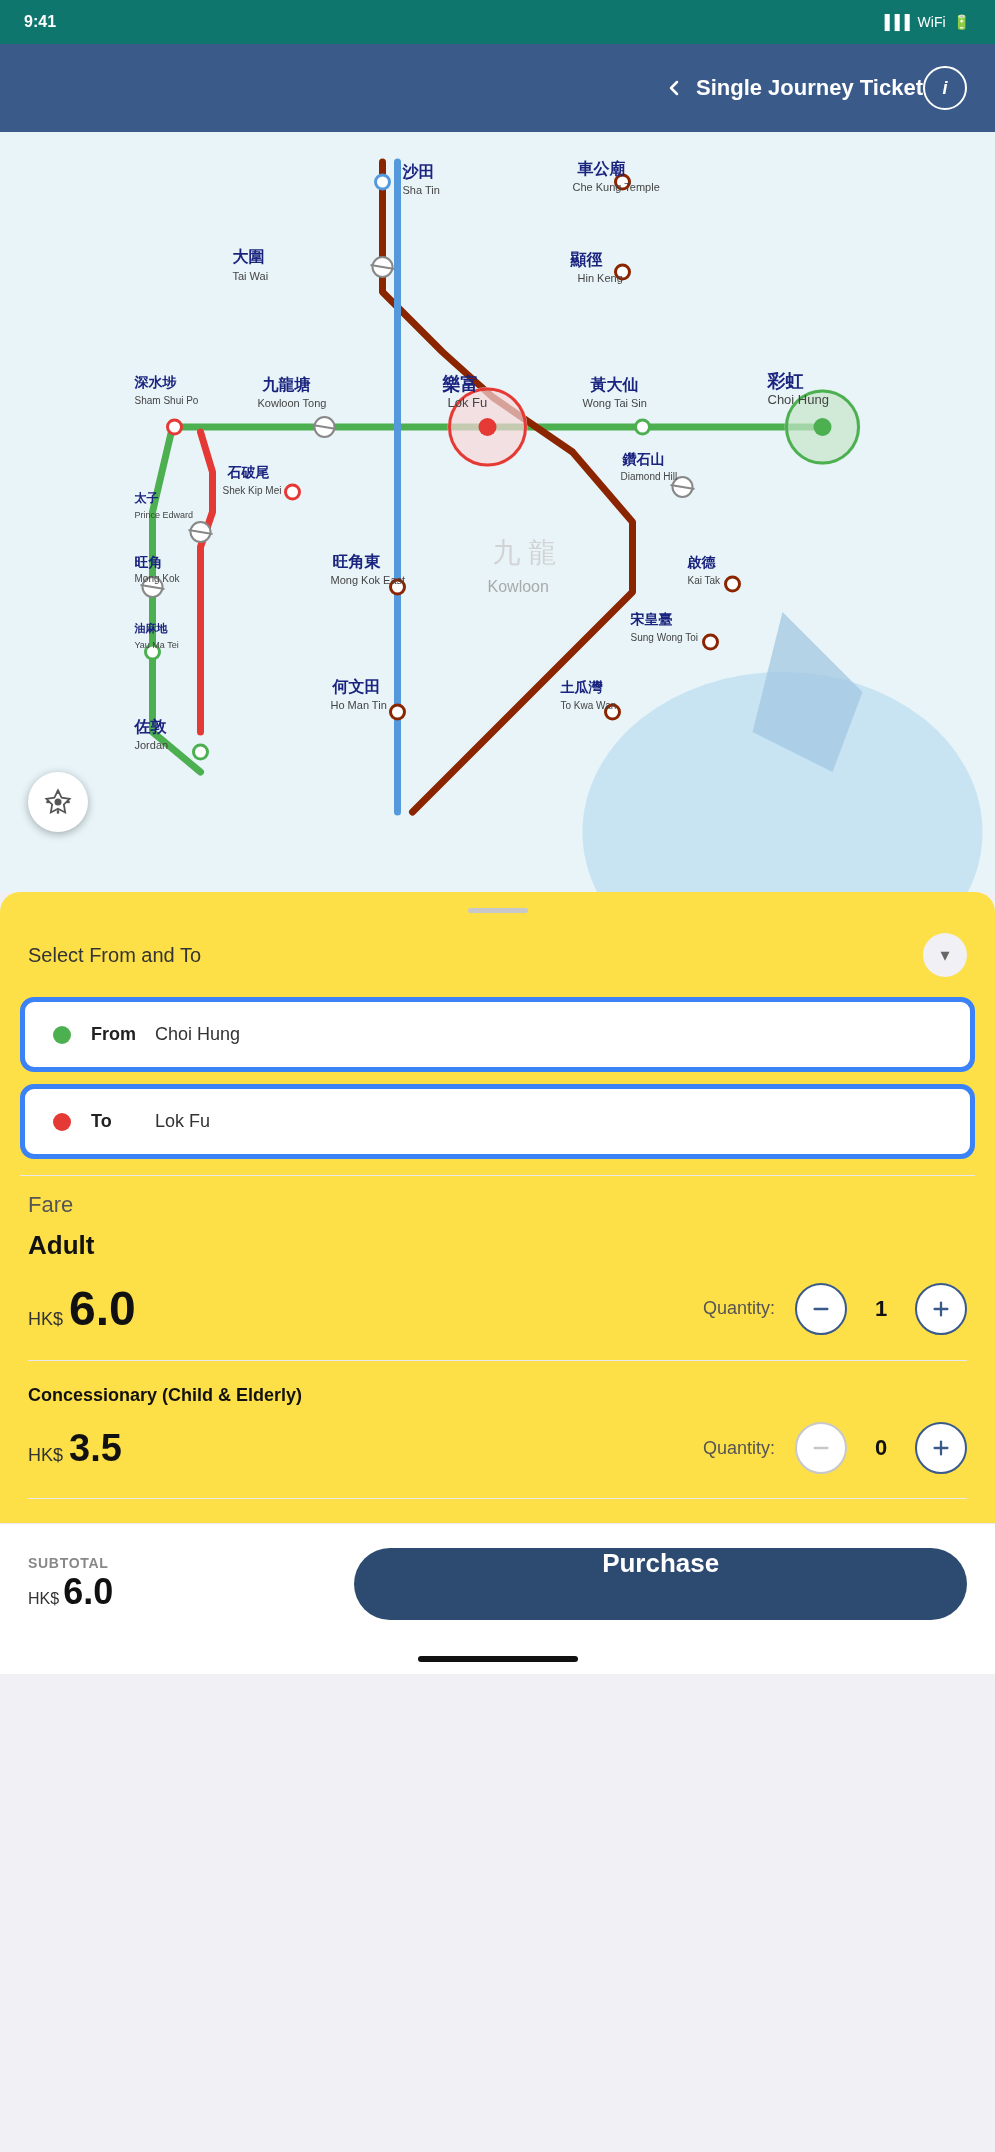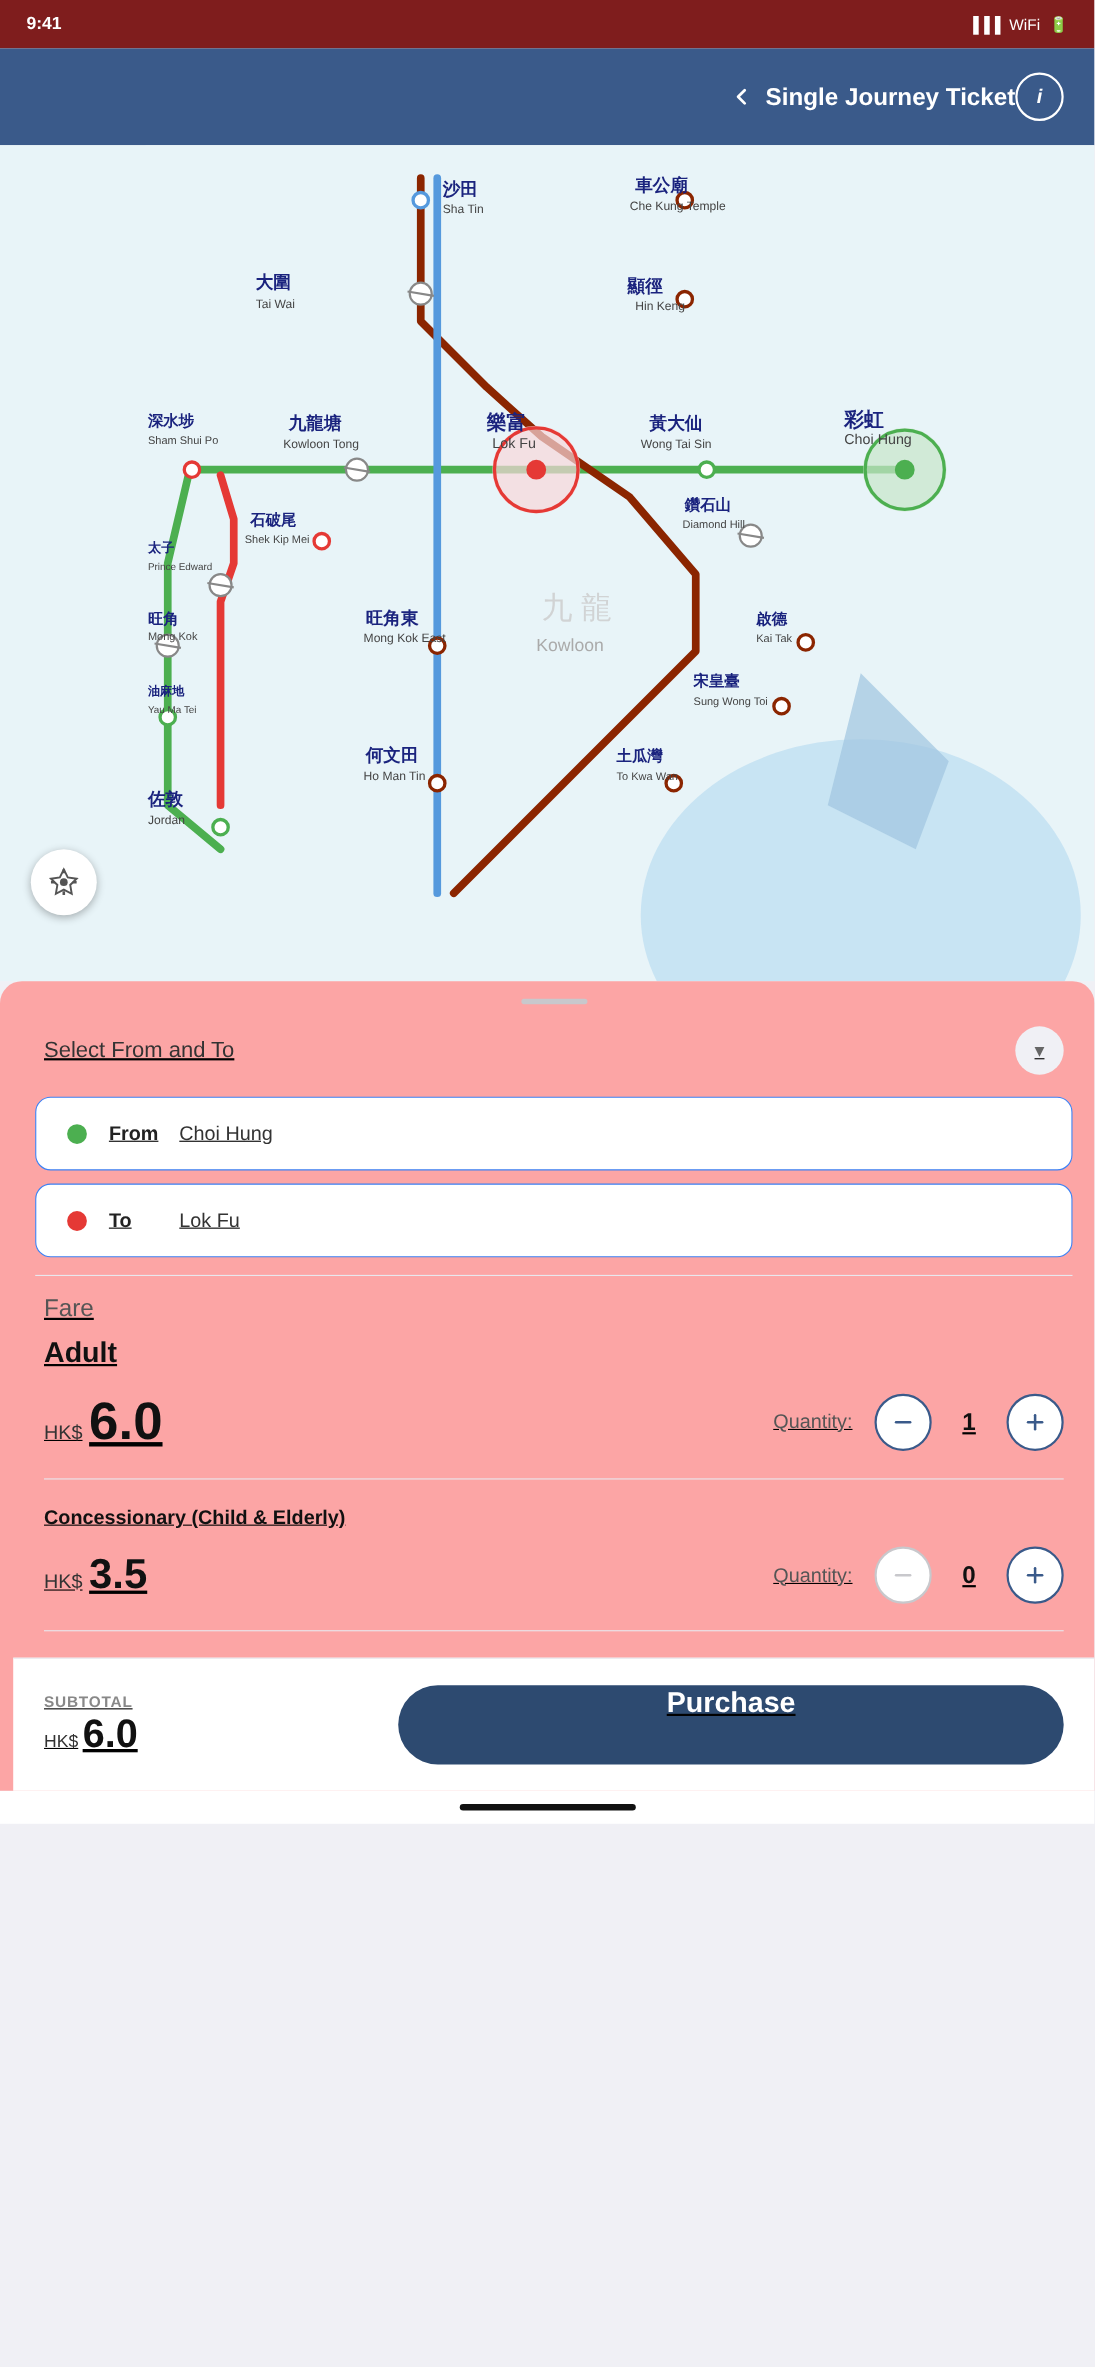--- a/index.html
+++ b/index.html
@@ -7,21 +7,21 @@
     body {
       width: 995px;
       min-height: 2152px;
       font-family: -apple-system, BlinkMacSystemFont, 'Helvetica Neue', Arial, sans-serif;
       background: #f0f0f5;
       overflow-x: hidden;
     }
 
     
     .status-bar {
-      background: #7f1d1d;
+      background: #0f766e;
       height: 44px;
       display: flex;
       align-items: center;
       justify-content: space-between;
       padding: 16px 24px;
       gap: 25px;
     }
     .status-bar-time {
       color: white;
       font-size: 16px;
@@ -86,25 +86,24 @@
     }
 
     
     .map-svg {
       width: 100%;
       height: 100%;
     }
 
     
     .bottom-sheet {
-      background: #fca5a5;
+      background: #fde047;
       border-radius: 20px 20px 0 0;
-      padding: 16px 0 0 12px;
+      padding: 16px 0 0 0;
       position: relative;
-      text-decoration: underline;
     }
 
     .sheet-handle {
       width: 60px;
       height: 5px;
       background: #c8c8cc;
       border-radius: 3px;
       margin: 0 auto 20px auto;
     }
 
@@ -131,21 +130,21 @@
       cursor: pointer;
       font-size: 18px;
       color: #666;
     }
 
     
     .route-row {
       display: flex;
       align-items: center;
       padding: 22px 28px;
-      border: 1px solid #3b82f6;
+      border: 5px solid #3b82f6;
       border-radius: 14px;
       margin: 0 20px 12px 20px;
       background: white;
     }
     .route-dot {
       width: 18px;
       height: 18px;
       border-radius: 50%;
       margin-right: 20px;
       flex-shrink: 0;

